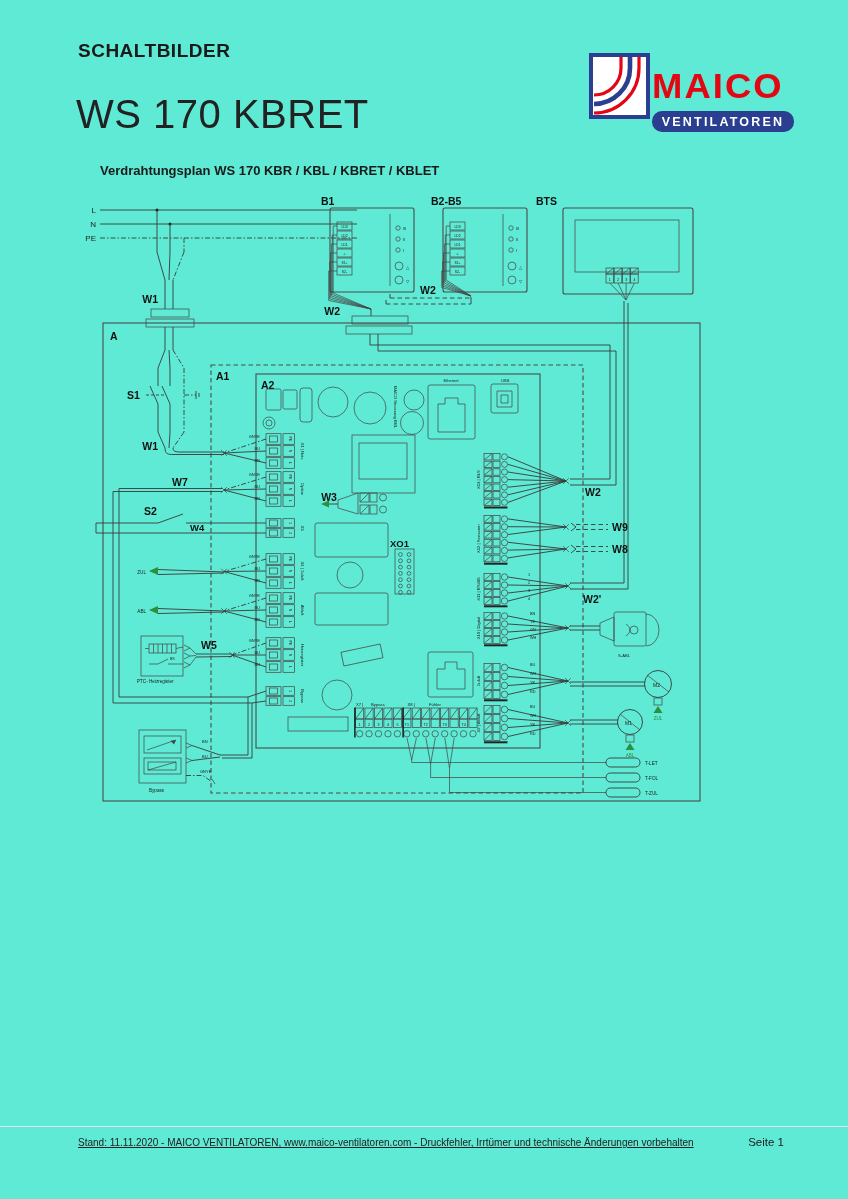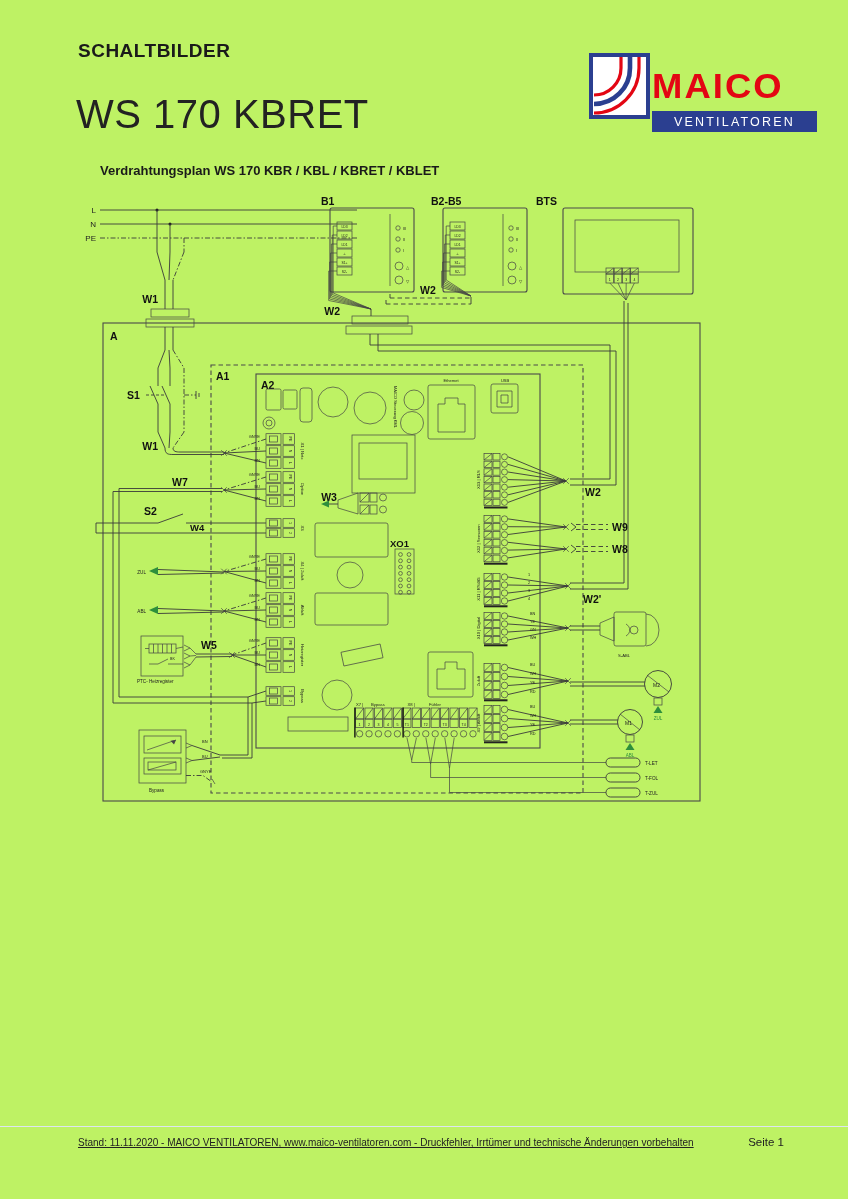--- a/index.html
+++ b/index.html
@@ -1,25 +1,25 @@
 <!DOCTYPE html>
 <html><head>
 <meta charset="utf-8">
 <style>
   html,body{margin:0;padding:0;background:#888;}
-  .page{position:relative;width:848px;height:1199px;background:#bef264;overflow:hidden;
+  .page{position:relative;width:848px;height:1199px;background:#5eead4;overflow:hidden;
         font-family:"Liberation Sans",sans-serif;color:#1a1a1a;}
   .hdr-small{position:absolute;left:78px;top:40px;font-size:19px;font-weight:bold;letter-spacing:.5px;}
   .hdr-title{position:absolute;left:76px;top:92px;font-size:40px;font-weight:400;letter-spacing:.5px;color:#222;}
   .dg-title{position:absolute;left:100px;top:163px;font-size:13px;font-weight:bold;}
   .logo{position:absolute;left:588px;top:50px;width:210px;height:86px;}
   .logo svg{position:absolute;left:0;top:2px;}
   .logo .brand{position:absolute;left:64px;top:16px;font-size:35px;font-weight:bold;letter-spacing:2px;transform:scaleX(1.04);transform-origin:left;}
-  .logo .sub{position:absolute;left:64px;top:61px;width:165px;height:21px;display:flex;align-items:center;justify-content:center;
-             color:#fff;font-size:12.5px;font-weight:normal;letter-spacing:2.2px;}
+  .logo .sub{position:absolute;left:64px;top:61px;width:142px;height:21px;display:flex;align-items:center;justify-content:center;
+             color:#fff;font-size:12.5px;font-weight:bold;letter-spacing:2.2px;border-radius:10px;}
   .footer-rule{position:absolute;left:0;top:1126px;width:848px;border-top:1px solid #dde5f2;}
   .footer-l{position:absolute;left:78px;top:1137px;font-size:10px;color:#222;text-decoration:underline;}
   .footer-r{position:absolute;left:704px;top:1136px;width:80px;font-size:11.5px;text-align:right;color:#222;}
   svg text{font-family:"Liberation Sans",sans-serif;fill:#222;}
   .w{stroke:#3a3a3a;stroke-width:.9;fill:none;}
   .w2{stroke:#444;stroke-width:.7;fill:none;}
   .dd{stroke-dasharray:5,2,1.5,2;}
   .ds{stroke-dasharray:4.5,3;}
   .d2{stroke-dasharray:3,2;}
   .bx{fill:none;stroke:#4a4a4a;stroke-width:1.1;}

